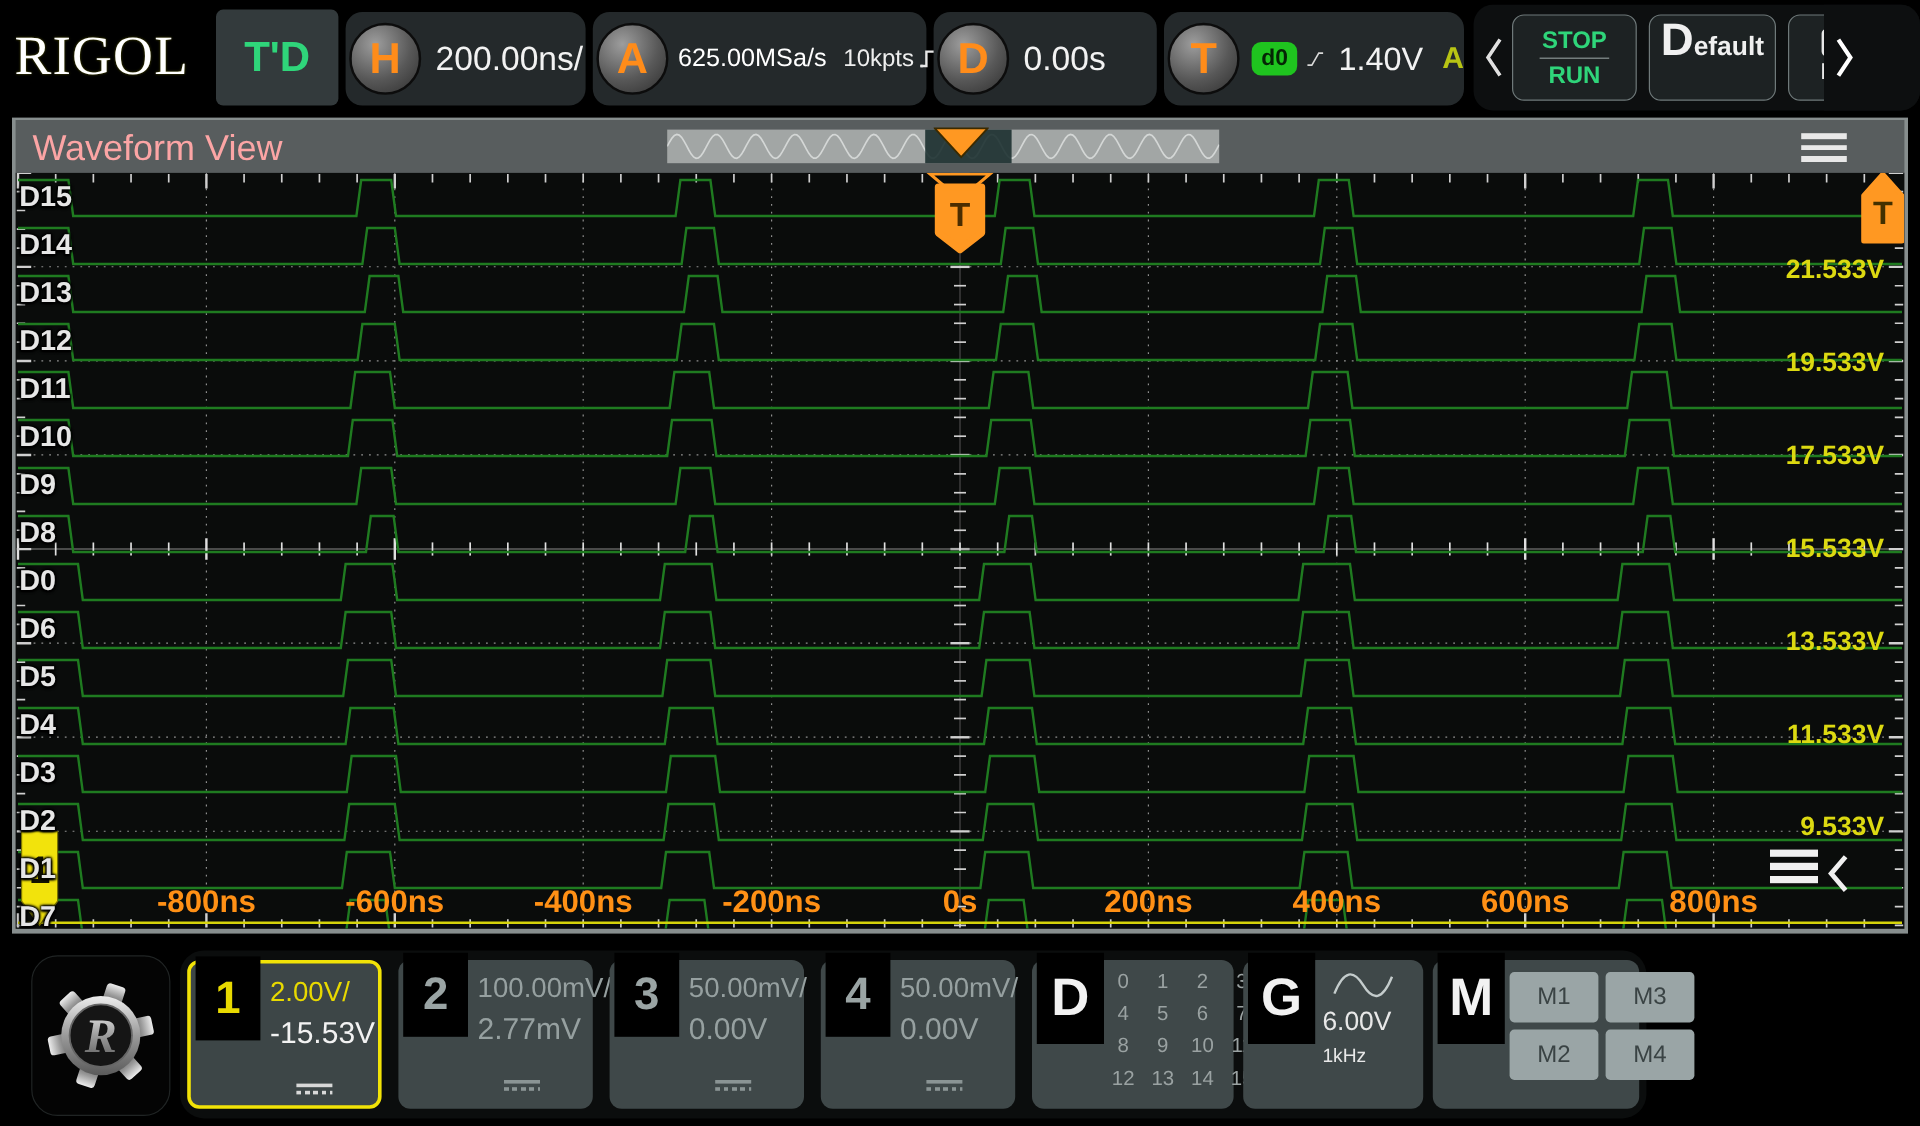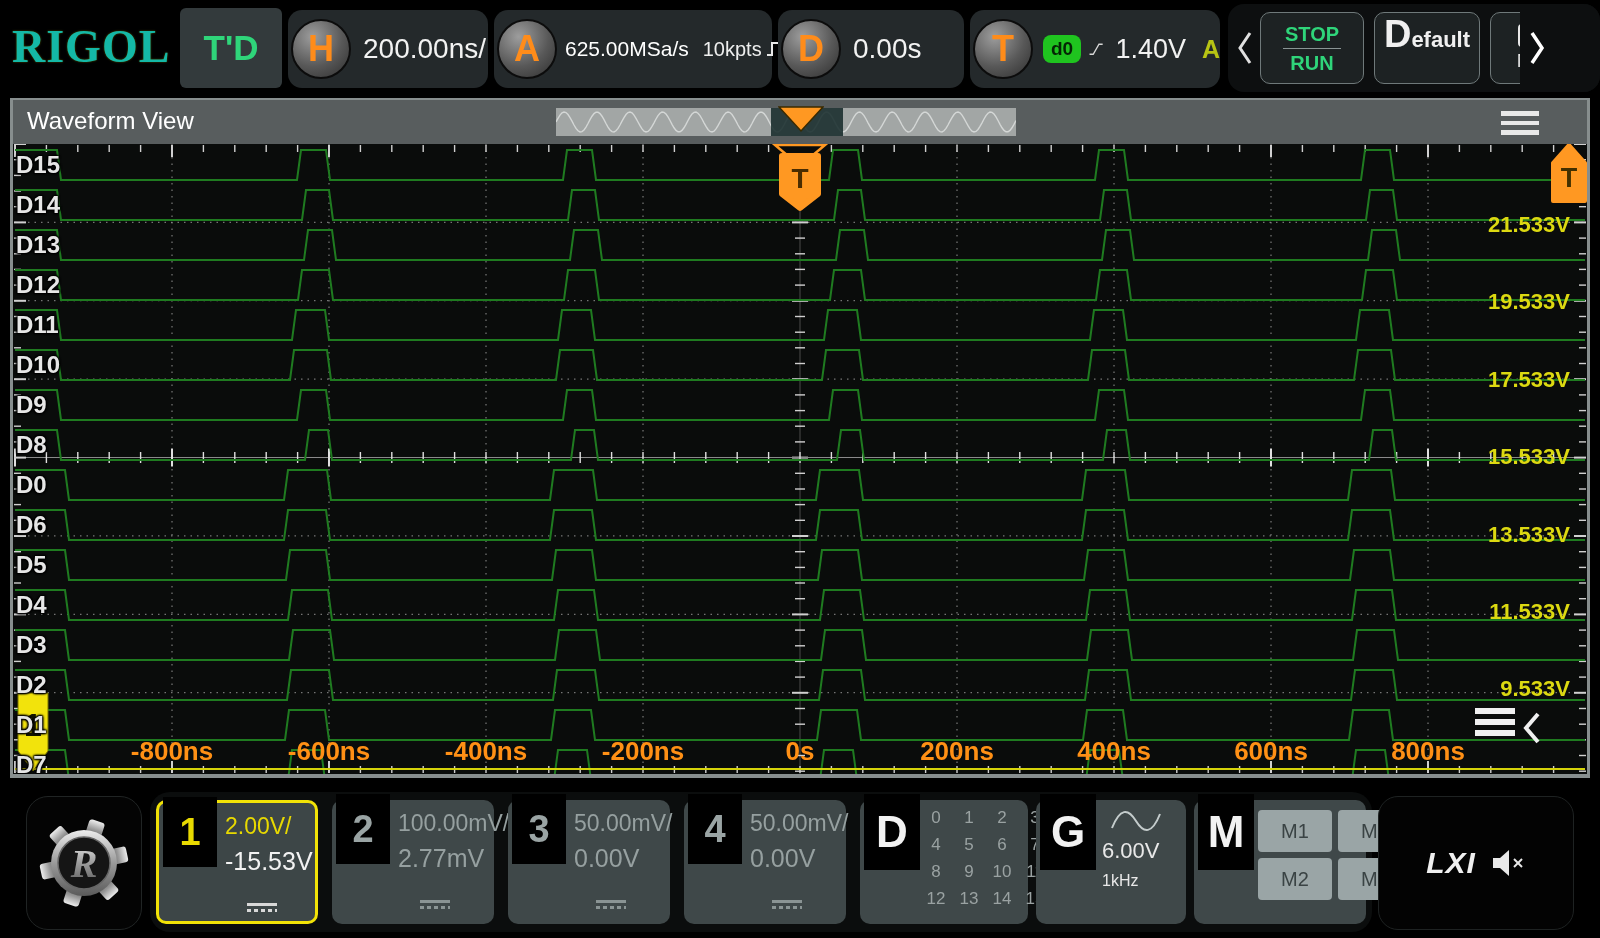--- a/index.html
+++ b/index.html
@@ -3,21 +3,21 @@
 <meta charset="utf-8">
 <style>
   * { margin:0; padding:0; box-sizing:border-box; }
   html,body { width:1600px; height:938px; background:#000; overflow:hidden;
               font-family:"Liberation Sans", sans-serif; }
   .screen { position:relative; width:1600px; height:938px; background:#000; }
 
   
   .topbar { position:absolute; left:0; top:0; width:1600px; height:95px; background:#000; }
   .logo { position:absolute; left:12px; top:20px; font-family:"Liberation Serif", serif;
-          font-weight:700; font-size:46px; color:#14b8a6; letter-spacing:1px;
+          font-weight:400; font-size:46px; color:#ffffff; letter-spacing:1px;
           text-shadow:0 0 2px #5a5a00; }
   .td-box { position:absolute; left:180px; top:8px; width:102px; height:80px; background:#333a3c;
             border-radius:6px; display:flex; align-items:center; justify-content:center;
             font-size:35px; font-weight:600; color:#2fd57a; }
   .pill { position:absolute; top:10px; height:78px; background:#24292b; border-radius:14px;
           display:flex; align-items:center; }
   .knob { width:60px; height:60px; border-radius:50%; margin-left:3px; flex:none;
           background:radial-gradient(circle at 35% 28%, #9d9d9d, #585858 55%, #2e2e2e);
           border:2px solid #0c0c0c; display:flex; align-items:center; justify-content:center;
           font-size:36px; font-weight:700; color:#ff8c1a; }
@@ -52,21 +52,21 @@
   .me-icon::before { content:""; position:absolute; left:2px; top:2px; width:6px; height:13px; background:#e8e8e8; }
   .me-label { font-size:19px; color:#e8e8e8; margin-top:3px; }
   .nav-overlay { position:absolute; left:292px; top:0; width:80px; height:88px;
                  background:#0d0f10; border-radius:0 16px 16px 0; }
   .chev { position:absolute; top:24px; }
 
   
   .wave-frame { position:absolute; left:10px; top:98px; width:1580px; height:680px;
                 background:#878e8e; padding:2px 3px 3px 3px; }
   .titlebar { position:relative; width:1574px; height:44px; background:#585d5e; }
-  .wv-title { position:absolute; left:14px; top:7px; font-size:24px; color:#ffffff; }
+  .wv-title { position:absolute; left:14px; top:7px; font-size:30px; color:#fca5a5; }
   .preview { position:absolute; left:543px; top:8px; width:460px; height:28px; background:#a2a6a5; }
   .pv-dark { position:absolute; left:215px; top:0; width:72px; height:28px; background:rgba(24,44,44,.88); }
   .pv-tri { position:absolute; left:222px; top:-3px; }
   .hamburger { position:absolute; right:48px; top:11px; }
   .hamburger div { width:38px; height:4.5px; background:#e8e8e8; margin-bottom:5px; }
   .grid { position:relative; width:1574px; height:630px; background:#0a0c0b; overflow:hidden; }
   .ch-label { position:absolute; left:3px; color:#e6e6e6; font-size:24px; font-weight:700;
               line-height:26px; text-shadow:1px 1px 2px #000,-1px -1px 2px #000,1px -1px 2px #000,-1px 1px 2px #000; }
   .t-label { position:absolute; top:592px; transform:translateX(-50%); color:#ff9015;
              font-size:26px; font-weight:700; }
@@ -613,22 +613,14 @@
       <div class="card" style="left:1044px;width:172px">
         <div class="tab big">M</div>
         <div class="mbtns" id="mbtns">
             <div class="mbtn">M1</div>
             <div class="mbtn">M3</div>
             <div class="mbtn">M2</div>
             <div class="mbtn">M4</div>
           </div>
       </div>
     </div>
-    <div class="lxi-card">
-      <span class="lxi-text">LXI</span>
-      <svg width="36" height="34" viewBox="0 0 36 34">
-        <polygon points="3,12 10,12 19,4 19,30 10,22 3,22" fill="#e8e8e8"></polygon>
-        <line x1="24" y1="13" x2="32" y2="21" stroke="#e8e8e8" stroke-width="2"></line>
-        <line x1="32" y1="13" x2="24" y2="21" stroke="#e8e8e8" stroke-width="2"></line>
-      </svg>
-    </div>
   </div>
 </div>
 
 </body></html>

